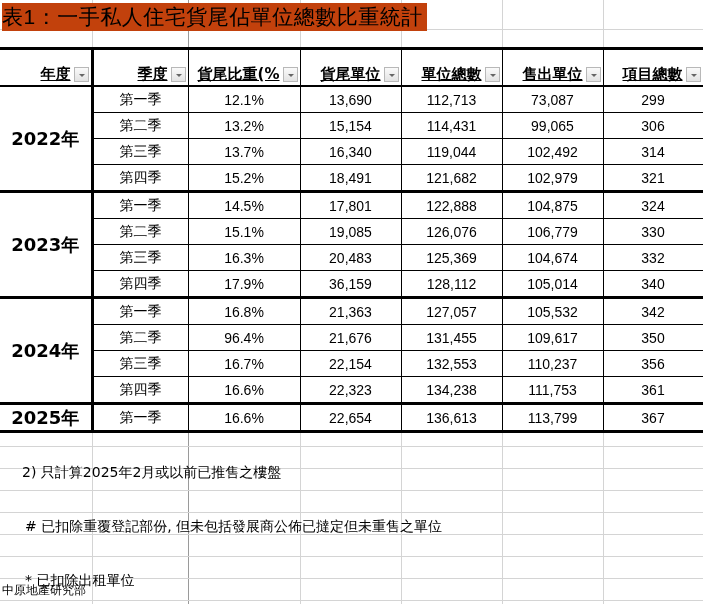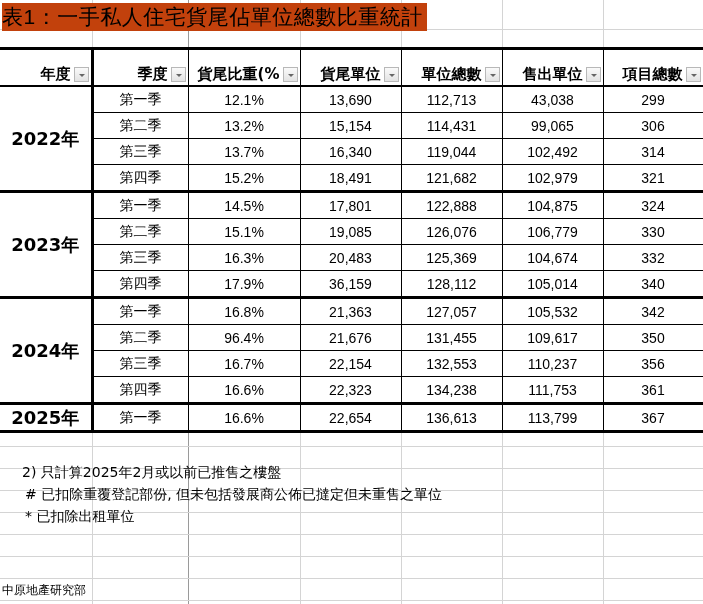--- a/index.html
+++ b/index.html
@@ -21,39 +21,39 @@
   table.data col.c2 { width: 112px; }
   table.data col.c3 { width: 101px; }
   table.data col.c4 { width: 101px; }
   table.data col.c5 { width: 101px; }
   table.data col.c6 { width: 100px; }
 
   table.data th { height: 34px; vertical-align: bottom; padding: 0 2px 1px 2px; font-size: 15px; font-weight: bold;
                   border-top: 3px solid #000; border-bottom: 2px solid #000; border-right: 1px solid #000;
                   text-align: right; white-space: nowrap; overflow: hidden; }
   table.data th.first { border-right: 3px solid #000; }
-  table.data th .lbl { display: inline-block; vertical-align: middle; }
+  table.data th .lbl { display: inline-block; vertical-align: middle; text-decoration: underline; }
   .dd { display: inline-block; width: 15px; height: 15px; box-sizing: border-box; vertical-align: middle;
         border: 1px solid #b8b8b8; background: linear-gradient(#fafafa, #e3e3e3); margin-left: 3px;
         position: relative; }
   .dd::after { content: ""; position: absolute; left: 4px; top: 6px; border-left: 3px solid transparent;
                border-right: 3px solid transparent; border-top: 3px solid #666; }
 
   table.data td { height: 25px; padding: 0; font-size: 14px; text-align: center; border-right: 1px solid #000;
                   border-bottom: 1px solid #000; white-space: nowrap;
                   font-family: "Liberation Sans", sans-serif; }
   table.data td.year { font-weight: bold; font-size: 18px; border-right: 3px solid #000; border-bottom: 3px solid #000;
                        font-family: "DejaVu Sans", sans-serif; }
   table.data tr.grp-end td { border-bottom: 3px solid #000; }
   table.data td.q { font-family: "DejaVu Sans", sans-serif; font-size: 14px; }
 
   .notes { position: absolute; left: 2px; top: 449px; font-size: 14px; line-height: 22px; white-space: nowrap; }
   .notes div { background: transparent; }
   .notes .ind2 { padding-left: 20px; margin-top: 12px; }
-  .notes .ind3 { padding-left: 23px; }
+  .notes .ind3 { padding-left: 23px; margin-top: 32px; }
   .source { position: absolute; left: 2px; top: 582px; font-size: 12px; white-space: nowrap; }
 </style>
 </head>
 <body>
 
 <div class="grid">
   <div class="v" style="left:92px"></div>
   <div class="v dark" style="left:188px"></div>
   <div class="v" style="left:300px"></div>
   <div class="v" style="left:401px"></div>
@@ -95,21 +95,21 @@
     </tr>
   </thead>
   <tbody>
 
     <tr>
       <td class="year" rowspan="4">2022年</td>
       <td class="q">第一季</td>
       <td>12.1%</td>
       <td>13,690</td>
       <td>112,713</td>
-      <td>43,038</td>
+      <td>73,087</td>
       <td>299</td>
     </tr>
     <tr>
       <td class="q">第二季</td>
       <td>13.2%</td>
       <td>15,154</td>
       <td>114,431</td>
       <td>99,065</td>
       <td>306</td>
     </tr>

